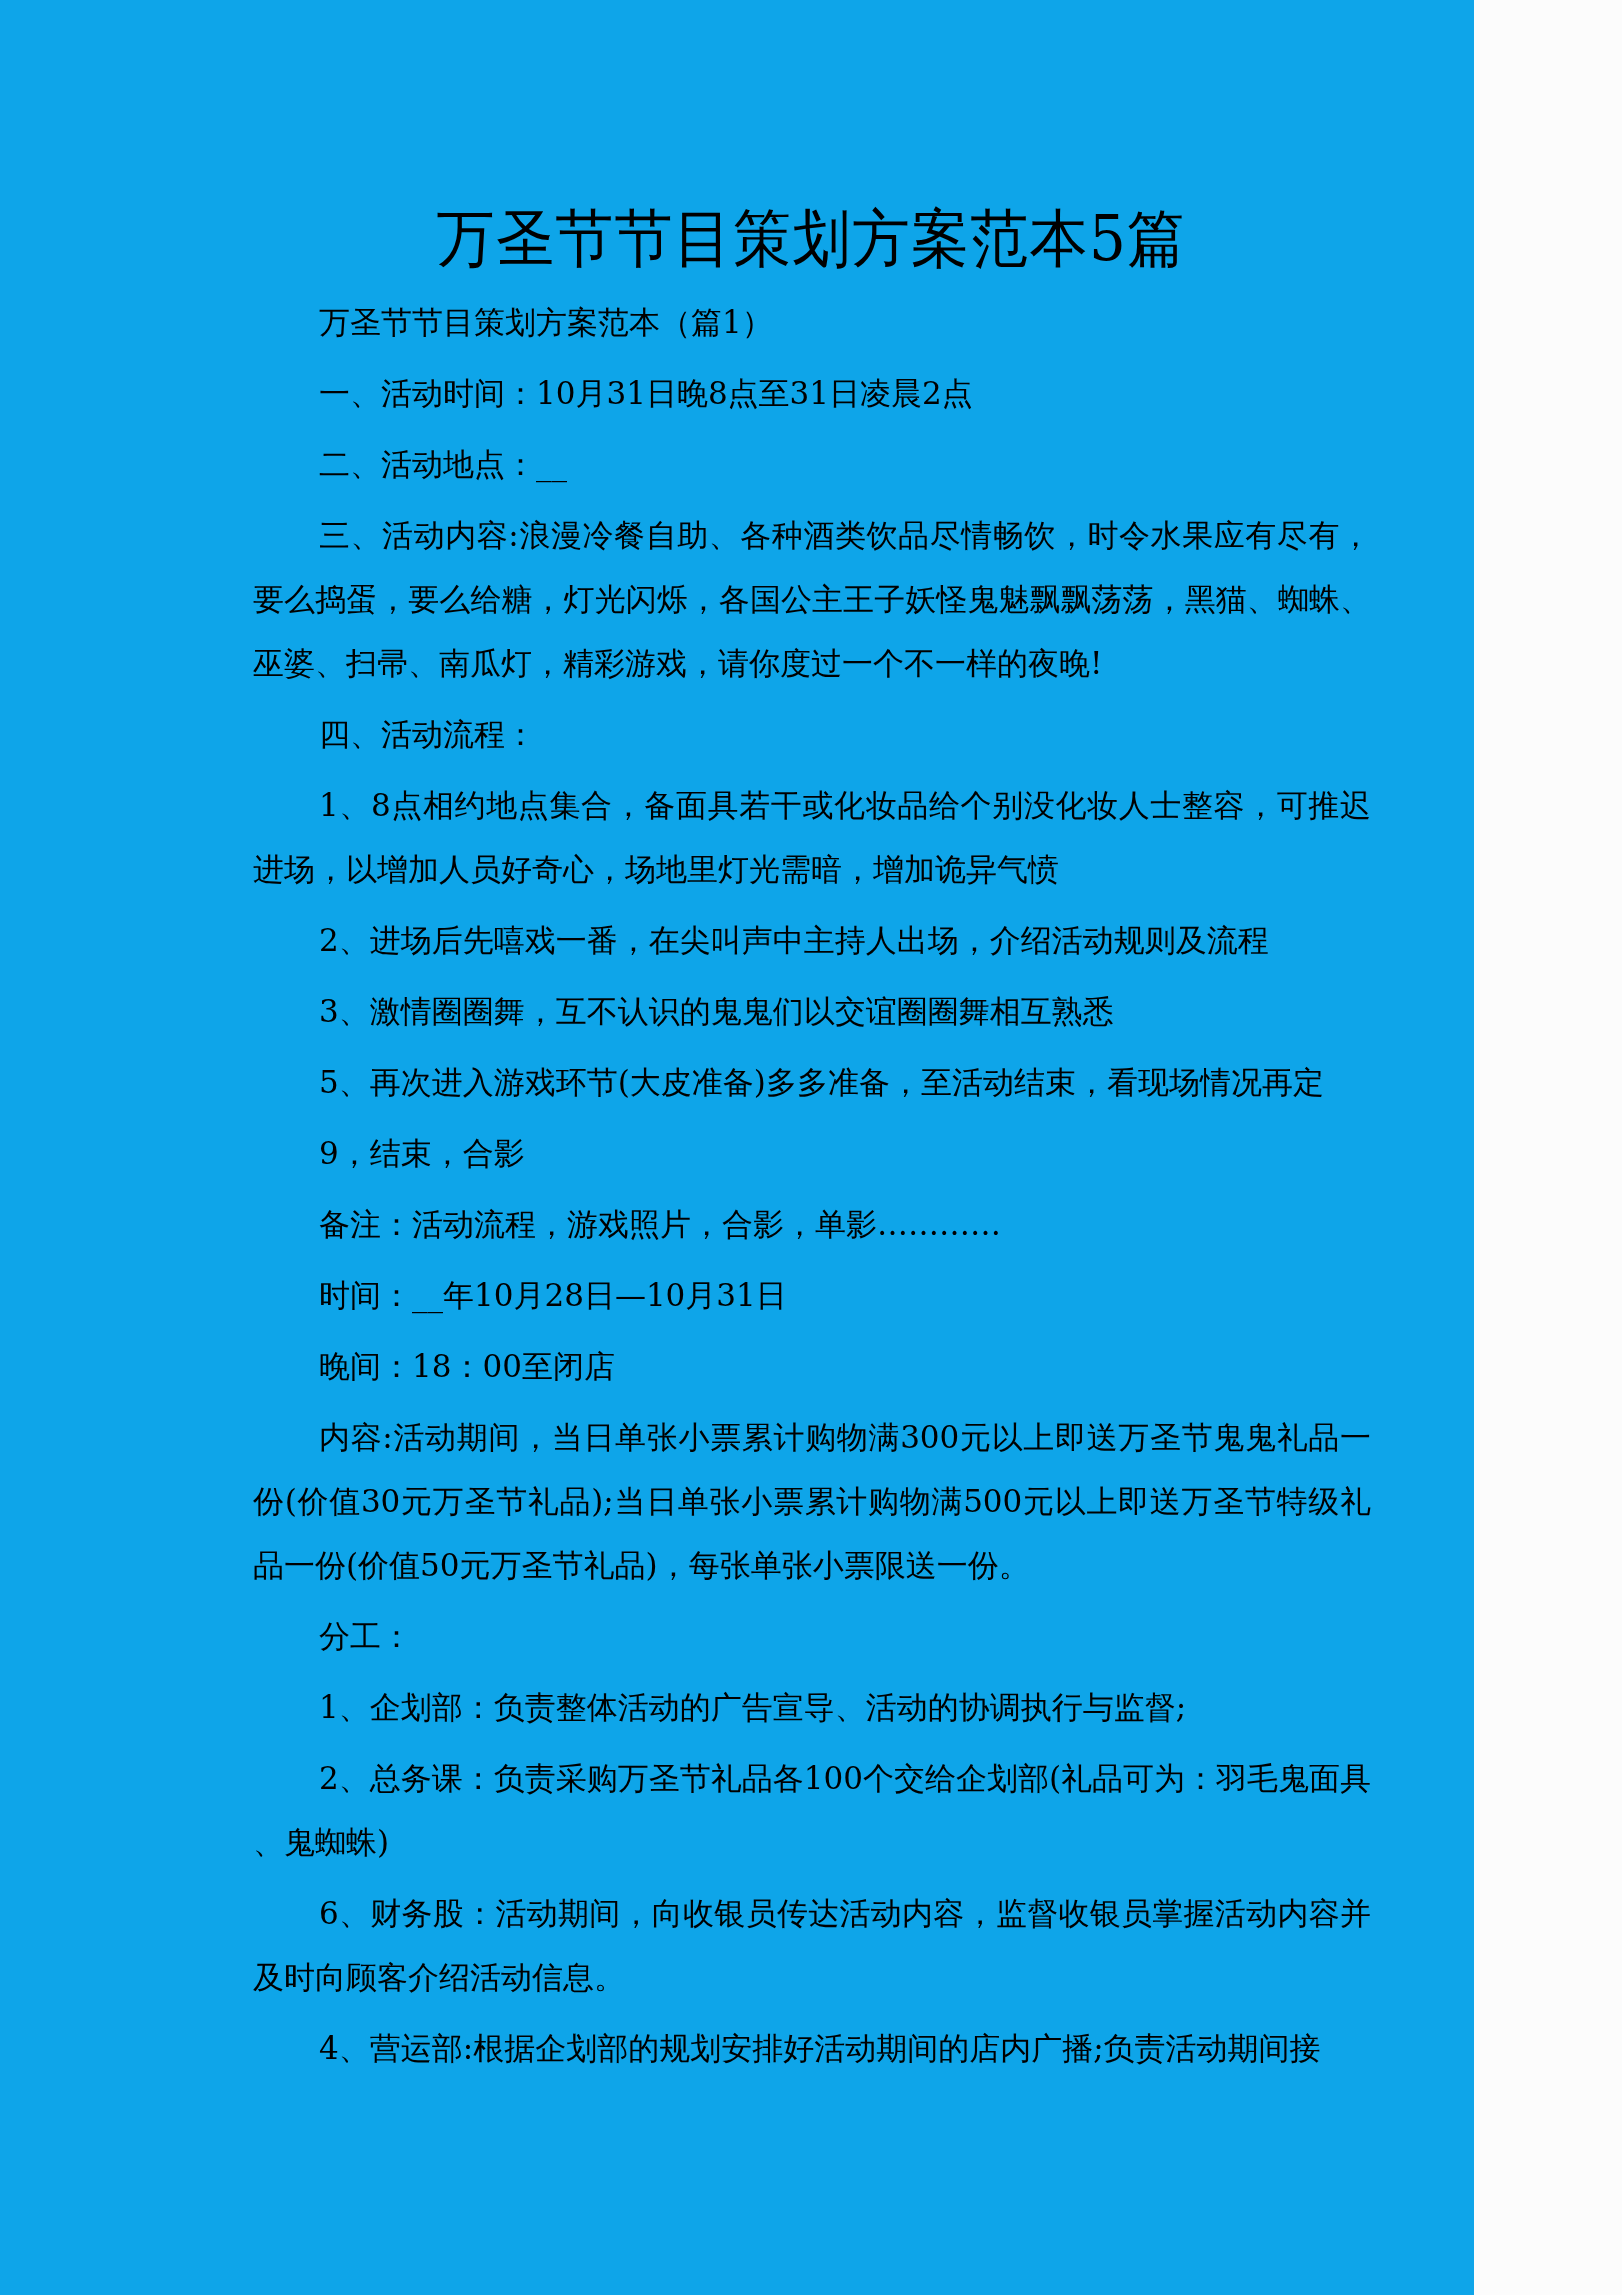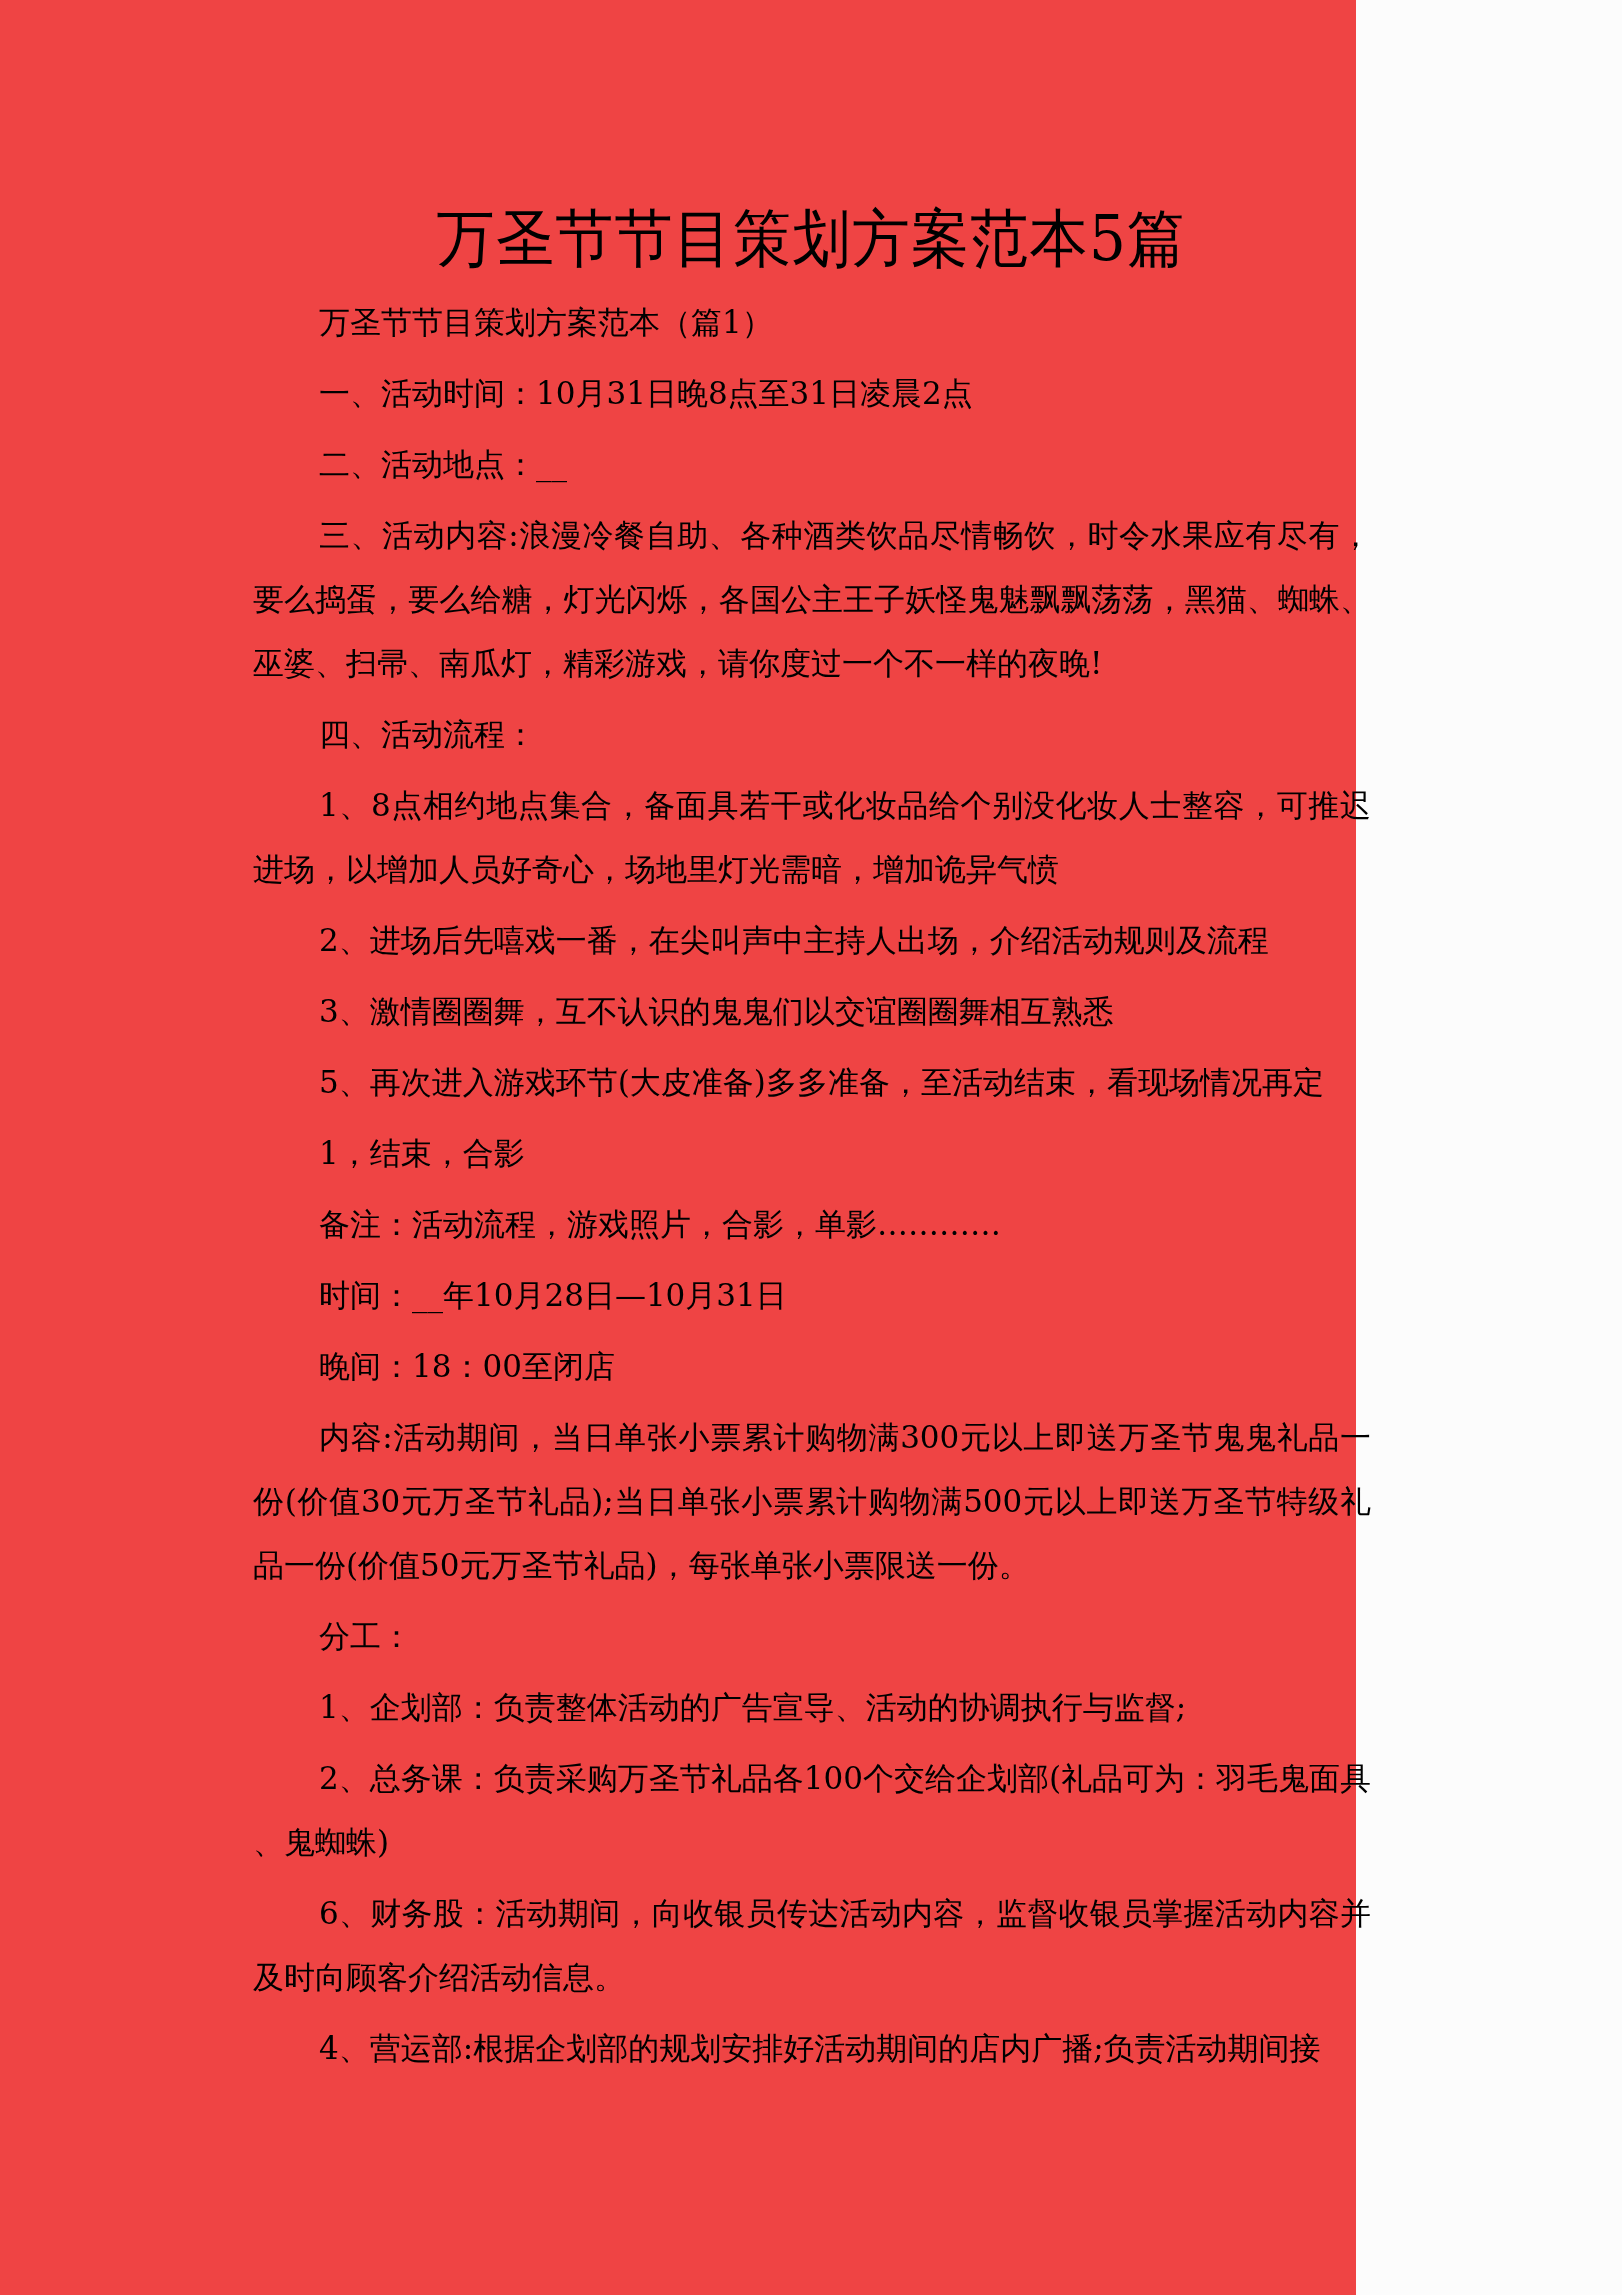--- a/index.html
+++ b/index.html
@@ -11,23 +11,23 @@
       width: 1623px;
       height: 2295px;
       position: relative;
       overflow: hidden;
       color: #000;
       font-family: "DejaVu Serif", "Liberation Serif", serif;
     }
     .page {
       position: absolute;
       left: 0; top: 0;
-      width: 1356px;
+      width: 1474px;
       height: 2295px;
-      background: #ef4444;
+      background: #0ea5e9;
     }
     .doc-title {
       position: absolute;
       left: 0;
       width: 1623px;
       top: 196px;
       height: 85px;
       line-height: 85px;
       text-align: center;
       font-size: 58px;
@@ -63,21 +63,21 @@
   <div class="body-text">
     <p>万圣节节目策划方案范本（篇1）</p>
     <p>一、活动时间：10月31日晚8点至31日凌晨2点</p>
     <p>二、活动地点：__</p>
     <p>三、活动内容:浪漫冷餐自助、各种酒类饮品尽情畅饮，时令水果应有尽有，要么捣蛋，要么给糖，灯光闪烁，各国公主王子妖怪鬼魅飘飘荡荡，黑猫、蜘蛛、巫婆、扫帚、南瓜灯，精彩游戏，请你度过一个不一样的夜晚!</p>
     <p>四、活动流程：</p>
     <p>1、8点相约地点集合，备面具若干或化妆品给个别没化妆人士整容，可推迟进场，以增加人员好奇心，场地里灯光需暗，增加诡异气愤</p>
     <p>2、进场后先嘻戏一番，在尖叫声中主持人出场，介绍活动规则及流程</p>
     <p>3、激情圈圈舞，互不认识的鬼鬼们以交谊圈圈舞相互熟悉</p>
     <p>5、再次进入游戏环节(大皮准备)多多准备，至活动结束，看现场情况再定</p>
-    <p>1，结束，合影</p>
+    <p>9，结束，合影</p>
     <p>备注：活动流程，游戏照片，合影，单影…………</p>
     <p>时间：__年10月28日—10月31日</p>
     <p>晚间：18：00至闭店</p>
     <p>内容:活动期间，当日单张小票累计购物满300元以上即送万圣节鬼鬼礼品一份(价值30元万圣节礼品);当日单张小票累计购物满500元以上即送万圣节特级礼品一份(价值50元万圣节礼品)，每张单张小票限送一份。</p>
     <p>分工：</p>
     <p>1、企划部：负责整体活动的广告宣导、活动的协调执行与监督;</p>
     <p>2、总务课：负责采购万圣节礼品各100个交给企划部(礼品可为：羽毛鬼面具、鬼蜘蛛)</p>
     <p>6、财务股：活动期间，向收银员传达活动内容，监督收银员掌握活动内容并及时向顾客介绍活动信息。</p>
     <p>4、营运部:根据企划部的规划安排好活动期间的店内广播;负责活动期间接</p>
   </div>

